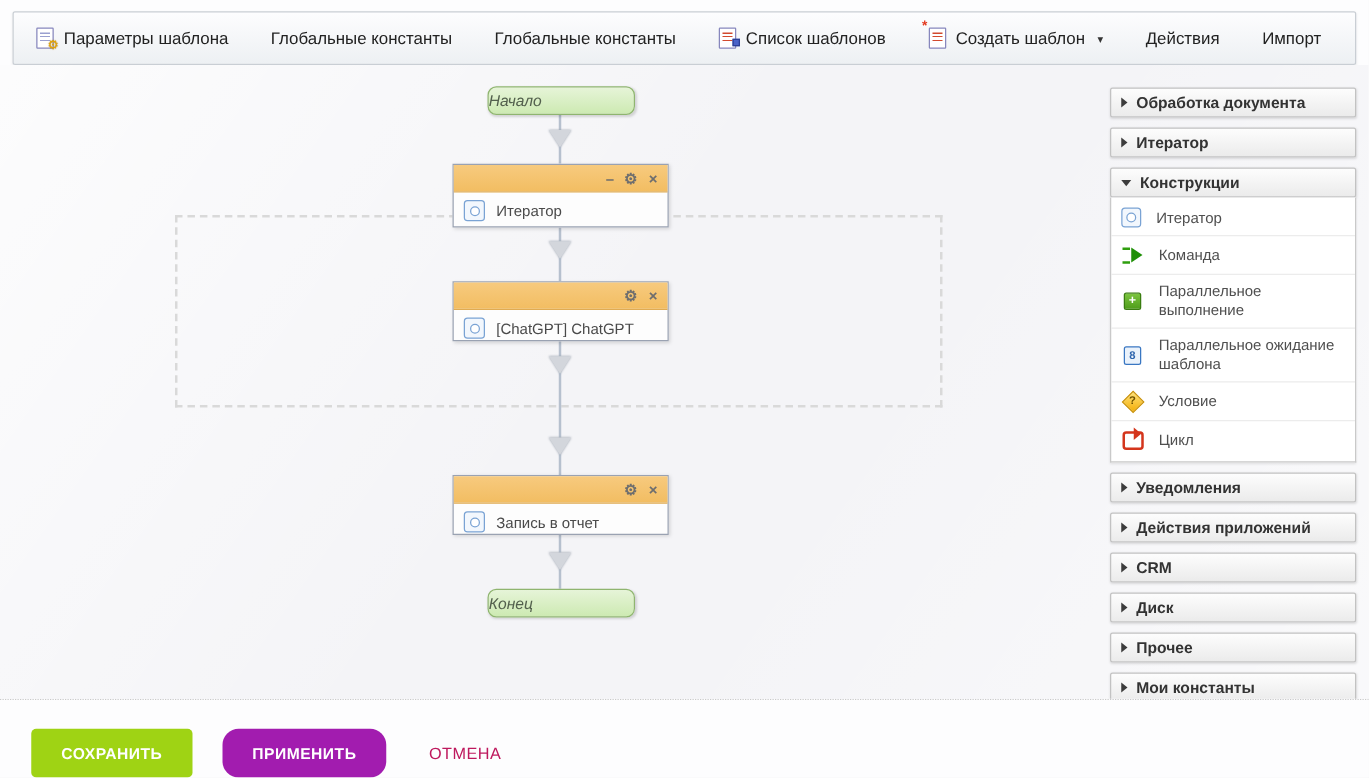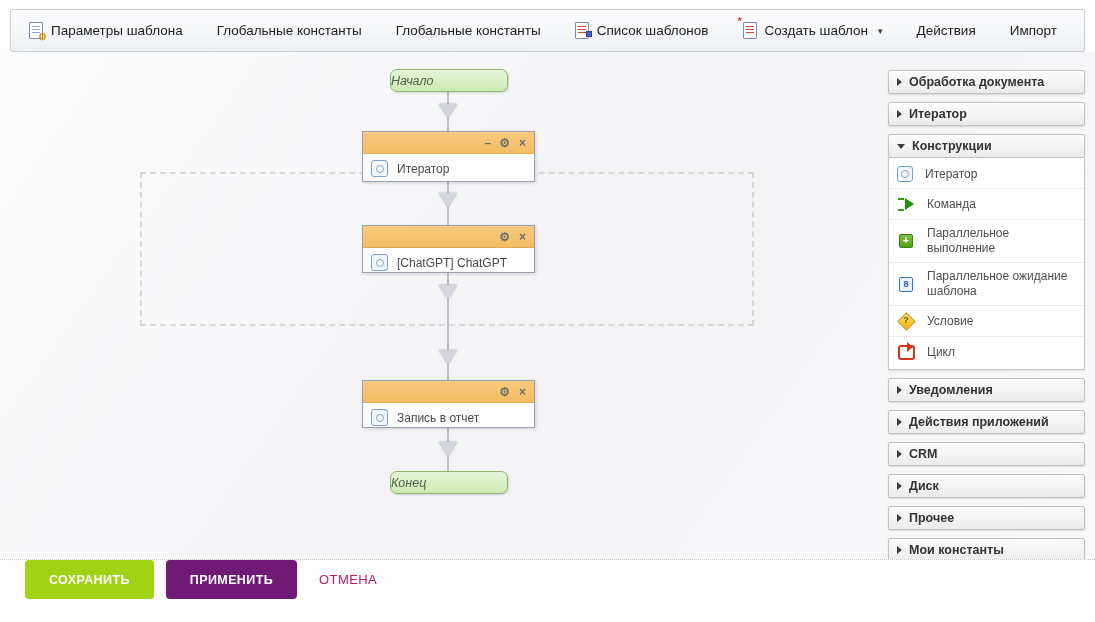--- a/index.html
+++ b/index.html
@@ -289,38 +289,38 @@
     border-top:6px solid #d4351c;
     transform:rotate(-90deg);
   }
 
   
   .footer {
     height:63px;
     border-top:1px dotted #c9c9c9;
     background:#fdfdfe;
     display:flex;
-    align-items:flex-start;
-    gap:12px;
+    align-items:flex-end;
+    gap:24px;
     padding:0 0 0 25px;
   }
   .btn {
     border:none;
     border-radius:4px;
     padding:0 24px;
     height:39px;
     font-family:"Liberation Sans", sans-serif;
     font-size:12.5px;
     font-weight:bold;
     letter-spacing:.4px;
     color:#fff;
     cursor:pointer;
   }
   .btn-save  { background:#9fd314; }
-  .btn-apply { background:#701a75; }
+  .btn-apply { background:#a21caf;border-radius:13px; }
   .btn-cancel {
     background:none;
     color:#be185d;
     font-weight:normal;
     font-size:13px;
     letter-spacing:.4px;
     padding:0 10px;
   }
 </style>
 </head>

